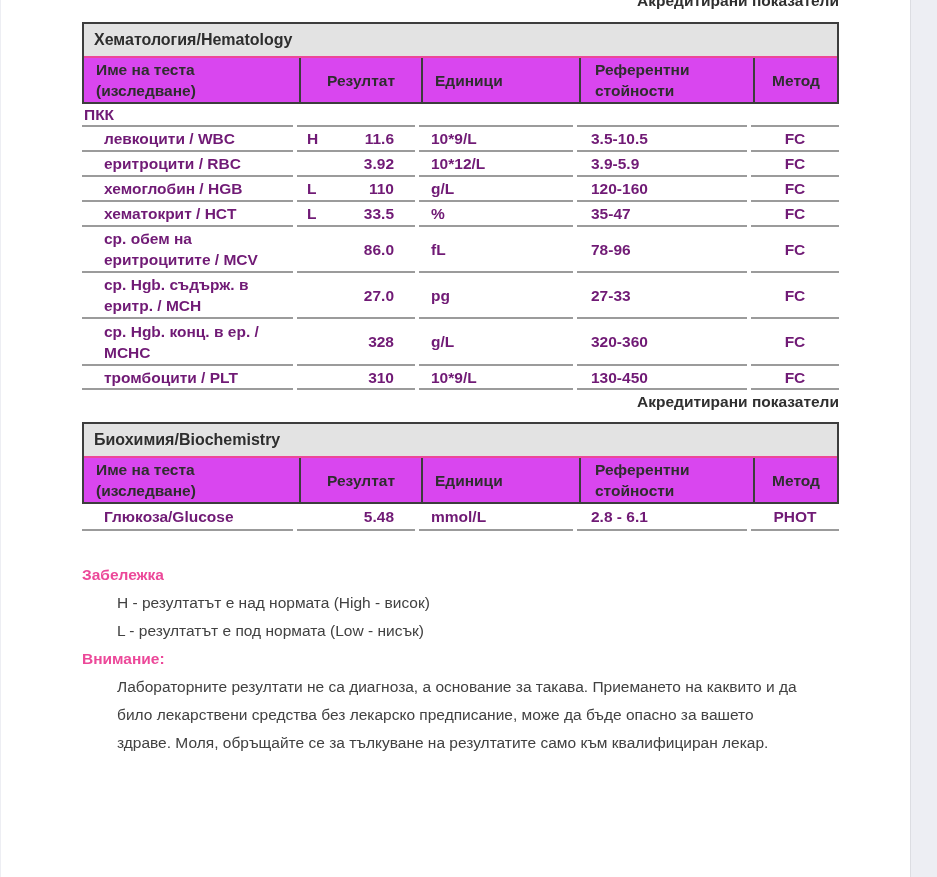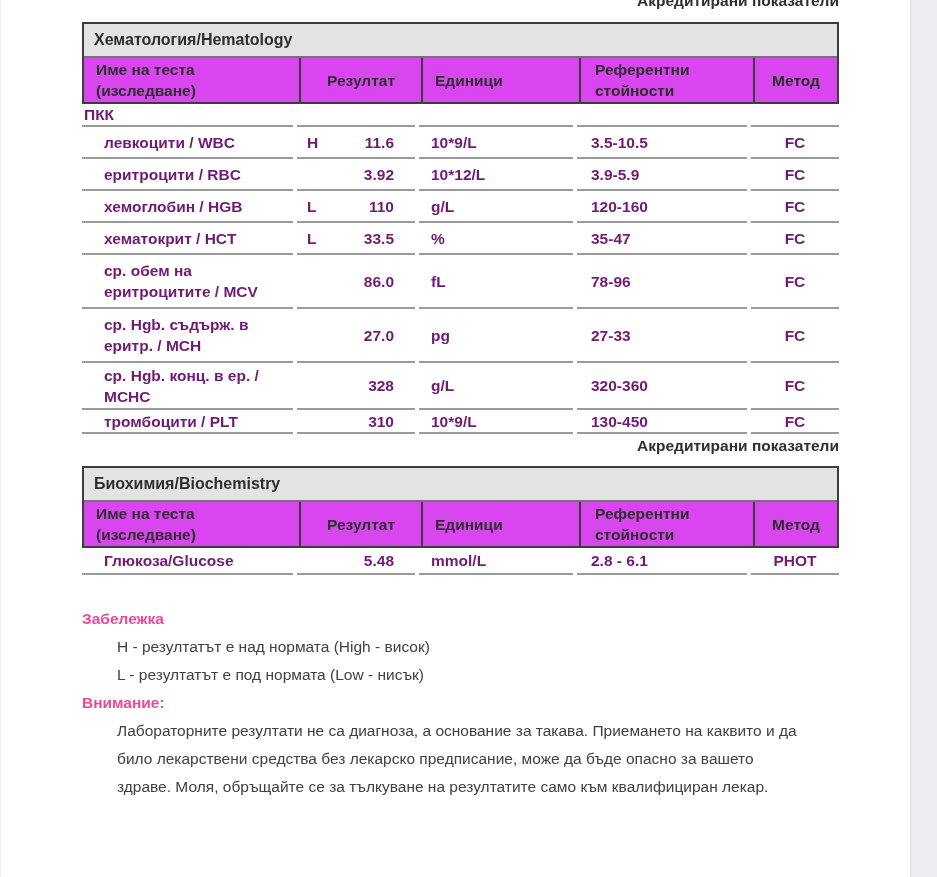--- a/index.html
+++ b/index.html
@@ -19,21 +19,21 @@
   .top-note {
     position:absolute; left:81px; top:-8px; width:757px;
     text-align:right; font-weight:bold; font-size:15.5px; color:#2f2f2f;
   }
 
   .content { position:absolute; left:81px; top:22px; width:757px; }
 
   
   .thead { border:2px solid #3d3d3d; }
   .sect {
-    height:34px; background:#e3e3e3; border-bottom:2px solid #737373;
+    height:34px; background:#e3e3e3; border-bottom:2px solid #ec4899;
     display:flex; align-items:center; padding-left:10px;
     font-weight:bold; font-size:16px; color:#2e2e2e;
   }
   .cols { display:grid; grid-template-columns:215px 122px 158px 174px 1fr; height:44px; background:#d946ef; }
   .hc { display:flex; align-items:center; font-weight:bold; font-size:15.5px; line-height:21px; color:#2e2e2e; }
   .hc:not(:first-child) { border-left:2px solid #3d3d3d; }
   .hc-name  { padding-left:12px; }
   .hc-res   { justify-content:center; }
   .hc-units { padding-left:12px; }
   .hc-ref   { padding-left:14px; }
@@ -43,22 +43,22 @@
   
   .trow {
     display:grid; grid-template-columns:211px 118px 154px 170px 88px;
     column-gap:4px; width:757px;
   }
   .trow .c {
     border-bottom:2px solid #9b9b9b;
     display:flex; align-items:center;
     font-weight:bold; font-size:15.5px; line-height:21px; color:#701a75;
   }
-  .h23 { height:23px; } .h25 { height:32px;text-align:center; } .h26 { height:24px; }
-  .h27 { height:27px; } .h46 { height:54px; } .h47 { height:47px; }
+  .h23 { height:23px; } .h25 { height:25px;text-align:center; } .h26 { height:24px; }
+  .h27 { height:27px; } .h46 { height:46px; } .h47 { height:47px; }
   .c.name { padding-left:22px; }
   .c.group { padding-left:2px; }
   .c.res { }
   .c.res .flag { padding-left:10px; }
   .c.res .val { margin-left:auto; padding-right:21px; }
   .c.units { padding-left:12px; }
   .c.ref { padding-left:14px; }
   .c.method { justify-content:center; }
 
   .acc-note {

